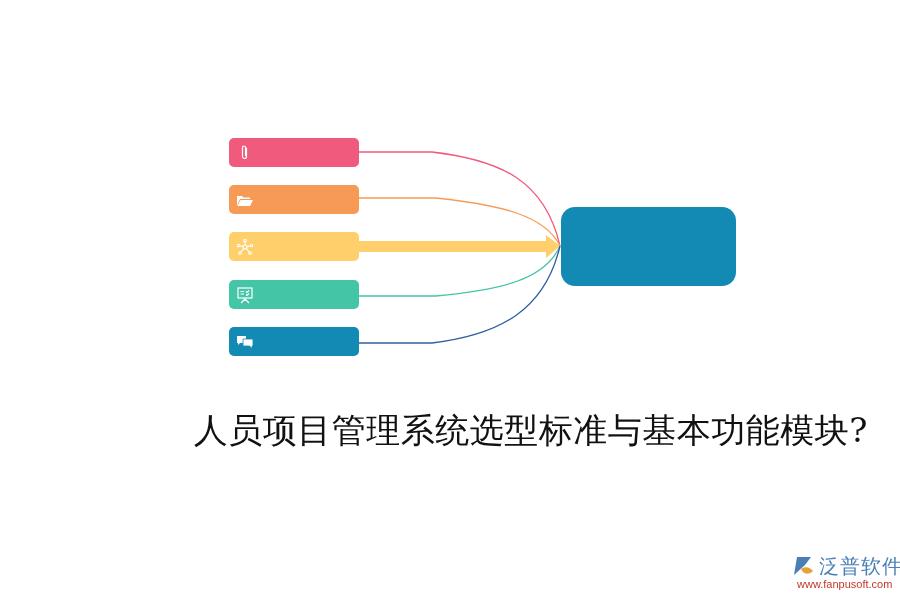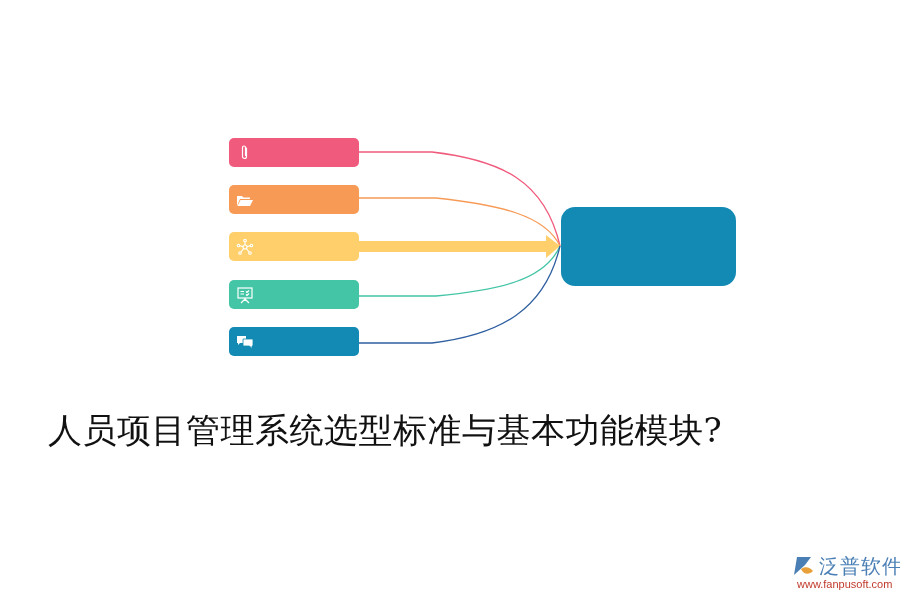--- a/index.html
+++ b/index.html
@@ -1,21 +1,21 @@
 <!DOCTYPE html>
 <html><head>
   <meta charset="utf-8">
   <style>
     html, body { margin: 0; padding: 0; background: #ffffff; }
     body { width: 900px; height: 600px; position: relative; overflow: hidden; font-family: "DejaVu Serif", serif; }
     .canvas { position: absolute; left: 0; top: 0; width: 900px; height: 600px; }
     .src-box { position: absolute; left: 229px; width: 130px; height: 29px; border-radius: 5px; }
     .src-box .icon { position: absolute; left: 7px; top: 6px; width: 18px; height: 18px; }
     .target-box { position: absolute; left: 561px; top: 207px; width: 175px; height: 79px; border-radius: 14px; }
-    .title { position: absolute; left: 48px; top: 408px; width: 820px; font-family: "DejaVu Serif", serif; font-size: 34px; color: #111111; letter-spacing: 0.5px; white-space: nowrap; }
+    .title { position: absolute; left: 48px; top: 408px; width: 820px; font-family: "DejaVu Serif", serif; font-size: 34px; color: #111111; letter-spacing: 0.5px; white-space: nowrap; text-align: right; }
     .logo { position: absolute; left: 791px; top: 553px; width: 130px; height: 44px; }
     .logo-text { position: absolute; left: 28px; top: 0px; font-family: "DejaVu Sans", sans-serif; font-size: 20px; color: #4a7fb5; letter-spacing: 1px; white-space: nowrap; }
     .logo-url { position: absolute; left: 6px; top: 25px; font-family: Liberation Sans, sans-serif; font-size: 11px; color: #c0392b; white-space: nowrap; }
     .logo-mark { position: absolute; left: 0px; top: 2px; width: 26px; height: 22px; }
   </style>
 </head>
 <body>
 
 <div class="canvas">
 

